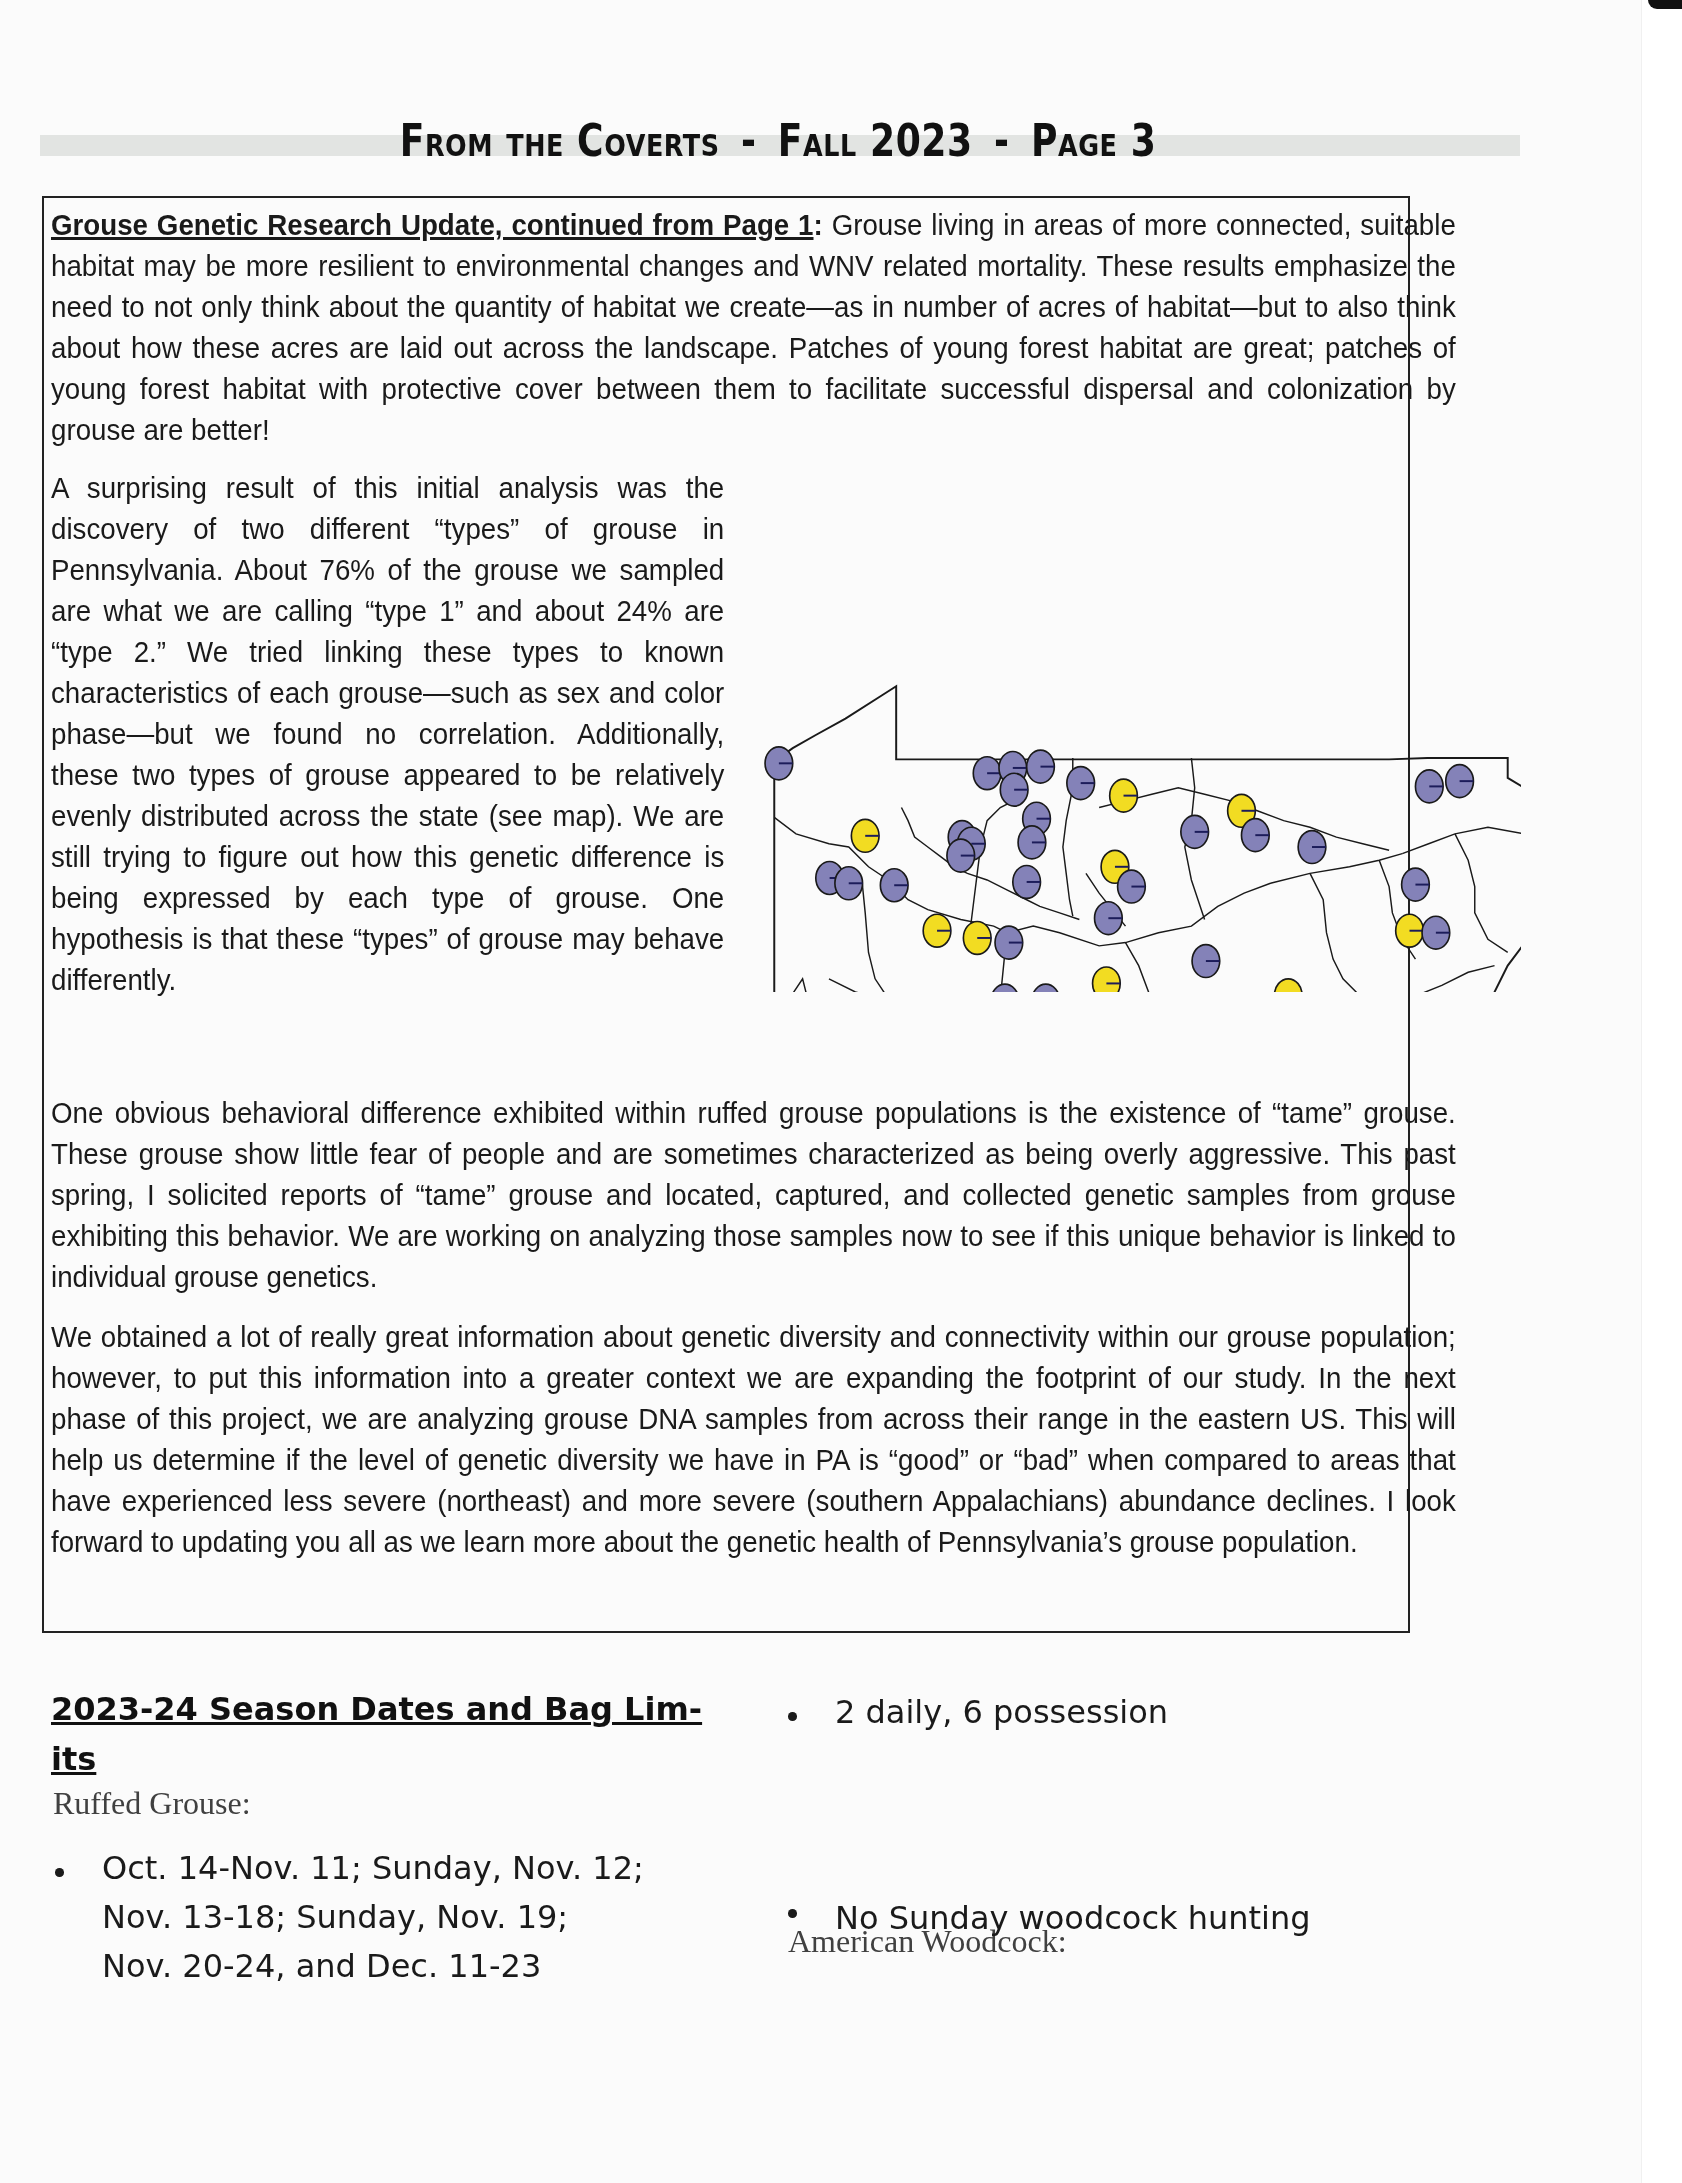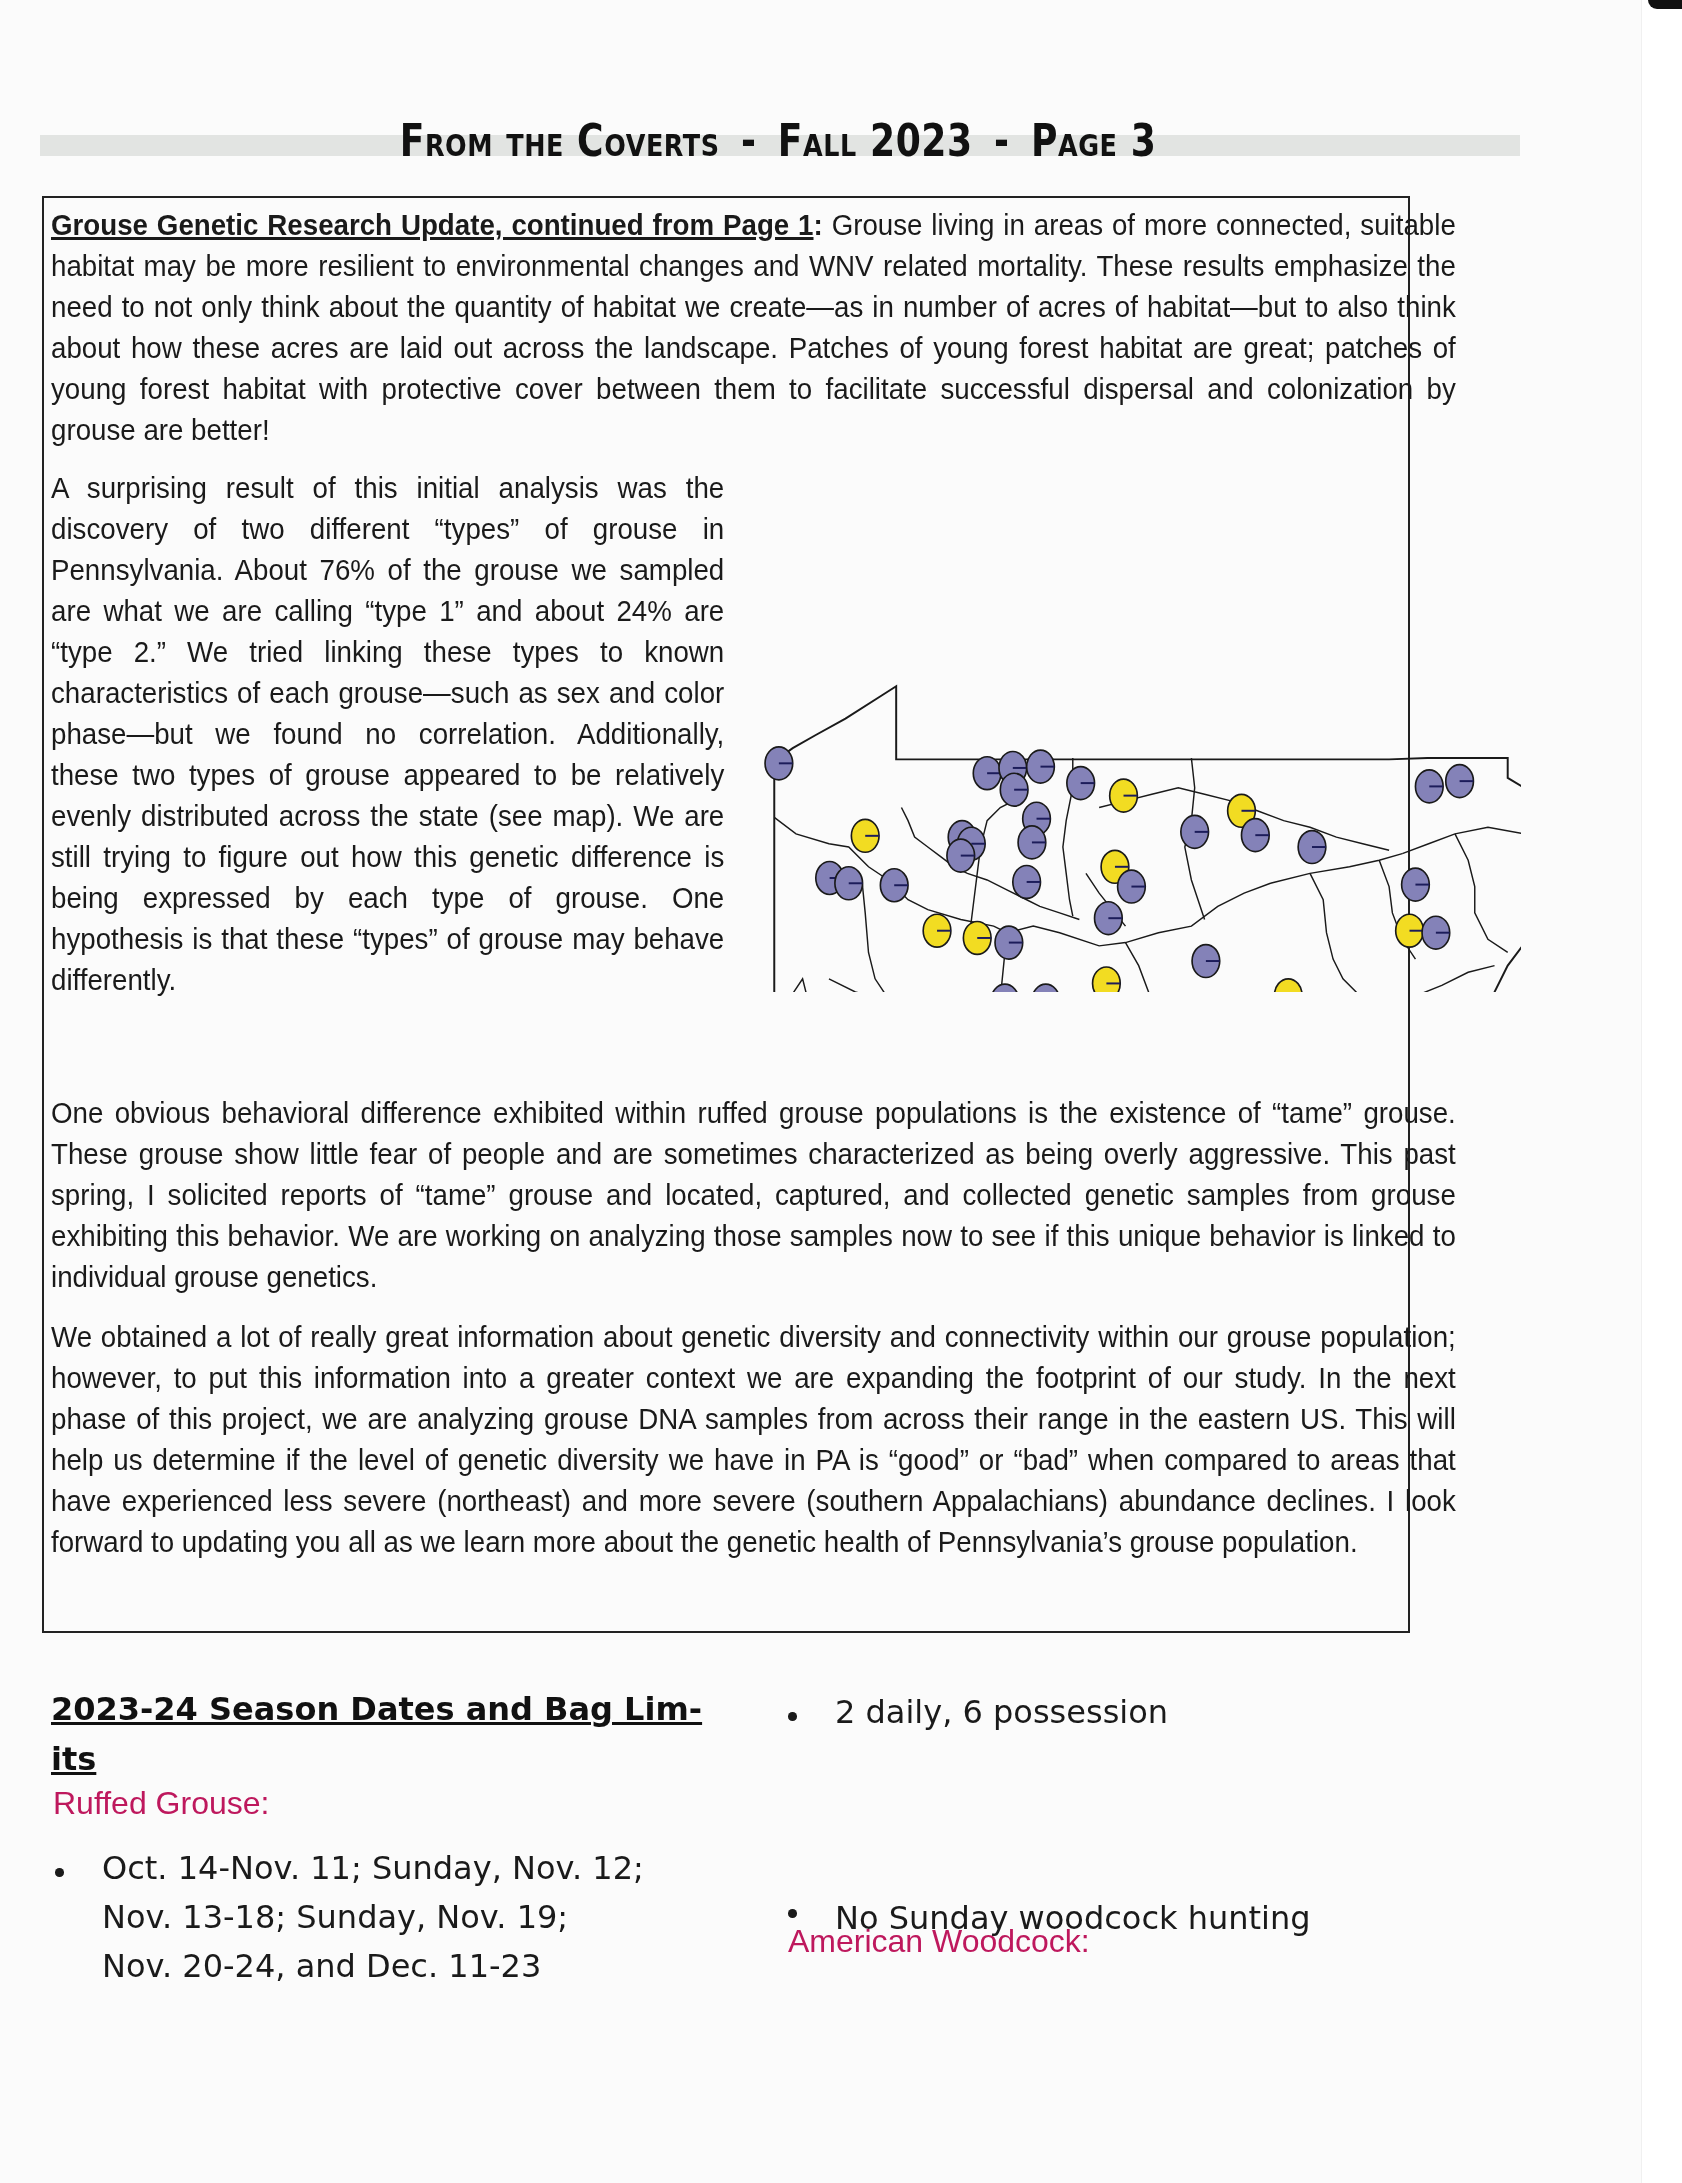--- a/index.html
+++ b/index.html
@@ -46,21 +46,21 @@
 
   .map-wrap { position: absolute; left: 686px; top: 280px; width: 791px; height: 514px; }
   .map-wrap svg { width: 100%; height: 100%; display: block; }
 
   .season-title {
     position: absolute; left: 51px; top: 1684px; width: 745px;
     font-family: "DejaVu Sans", sans-serif; font-weight: bold; font-size: 32px;
     line-height: 50px; text-decoration: underline; text-decoration-thickness: 2.6px; color: #111;
   }
   .s-label {
-    position: absolute; font-family: Liberation Sans, sans-serif; font-size: 32px; color: #be185d;
+    position: absolute; font-family: Liberation Serif, serif; font-size: 32px; color: #404040;
     font-weight: 300;
   }
   .s-list { position: absolute; margin: 0; padding: 0; list-style: none;
     font-family: "DejaVu Sans", sans-serif; font-size: 32px; line-height: 49px; color: #1a1a1a; }
   .s-list li { position: relative; padding-left: 51px; }
   .s-list li::before {
     content: ""; position: absolute; left: 4px; top: 24px; width: 8.6px; height: 8.6px;
     border-radius: 50%; background: #1a1a1a;
   }
 </style>

